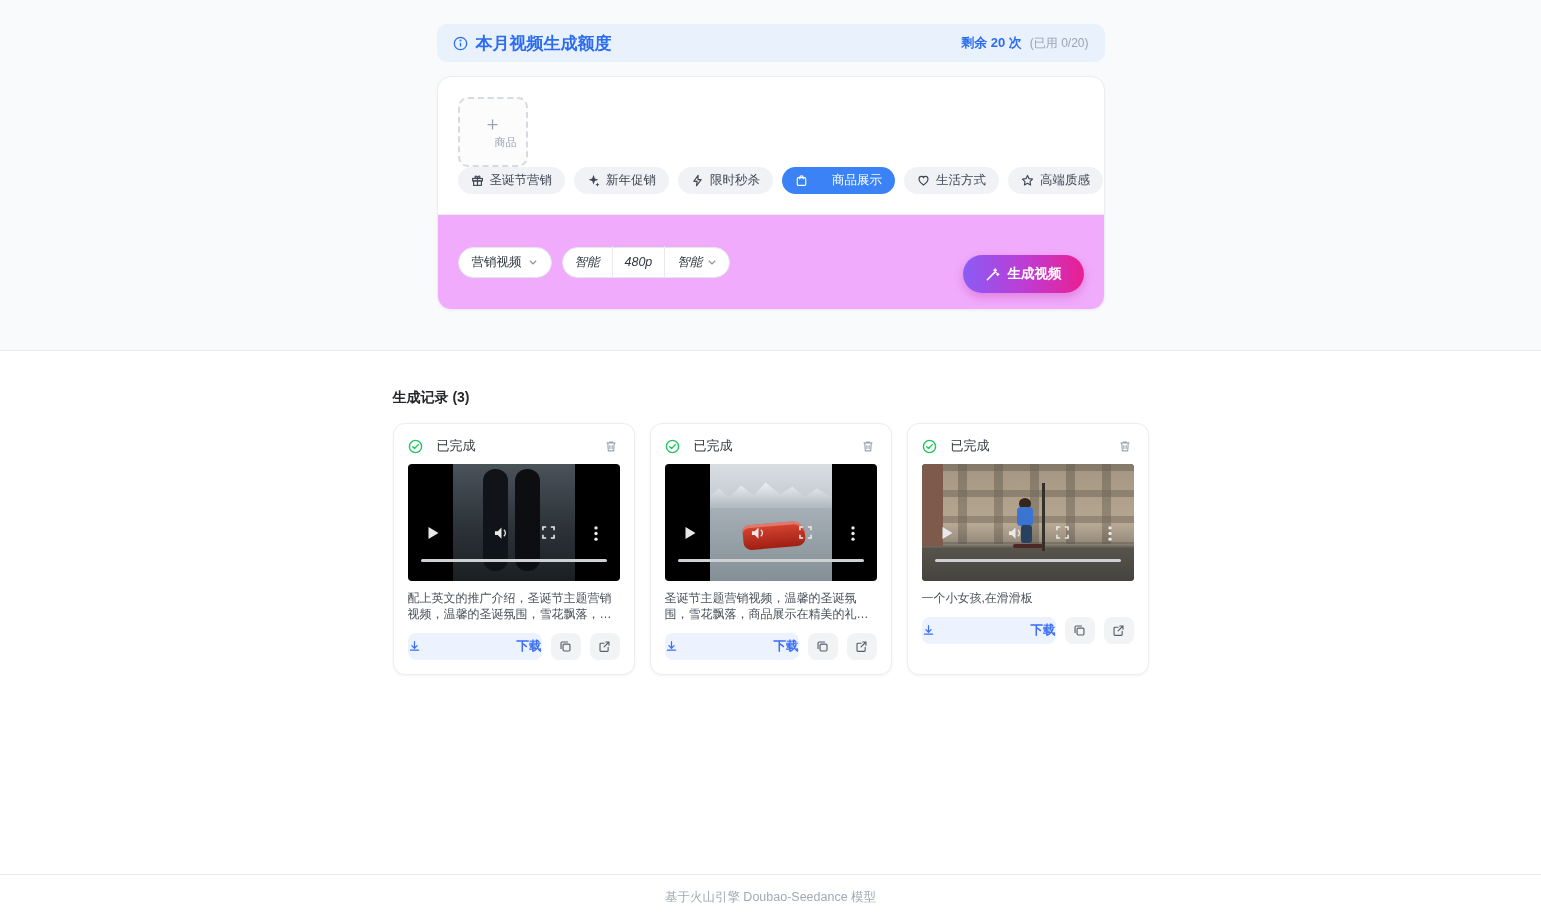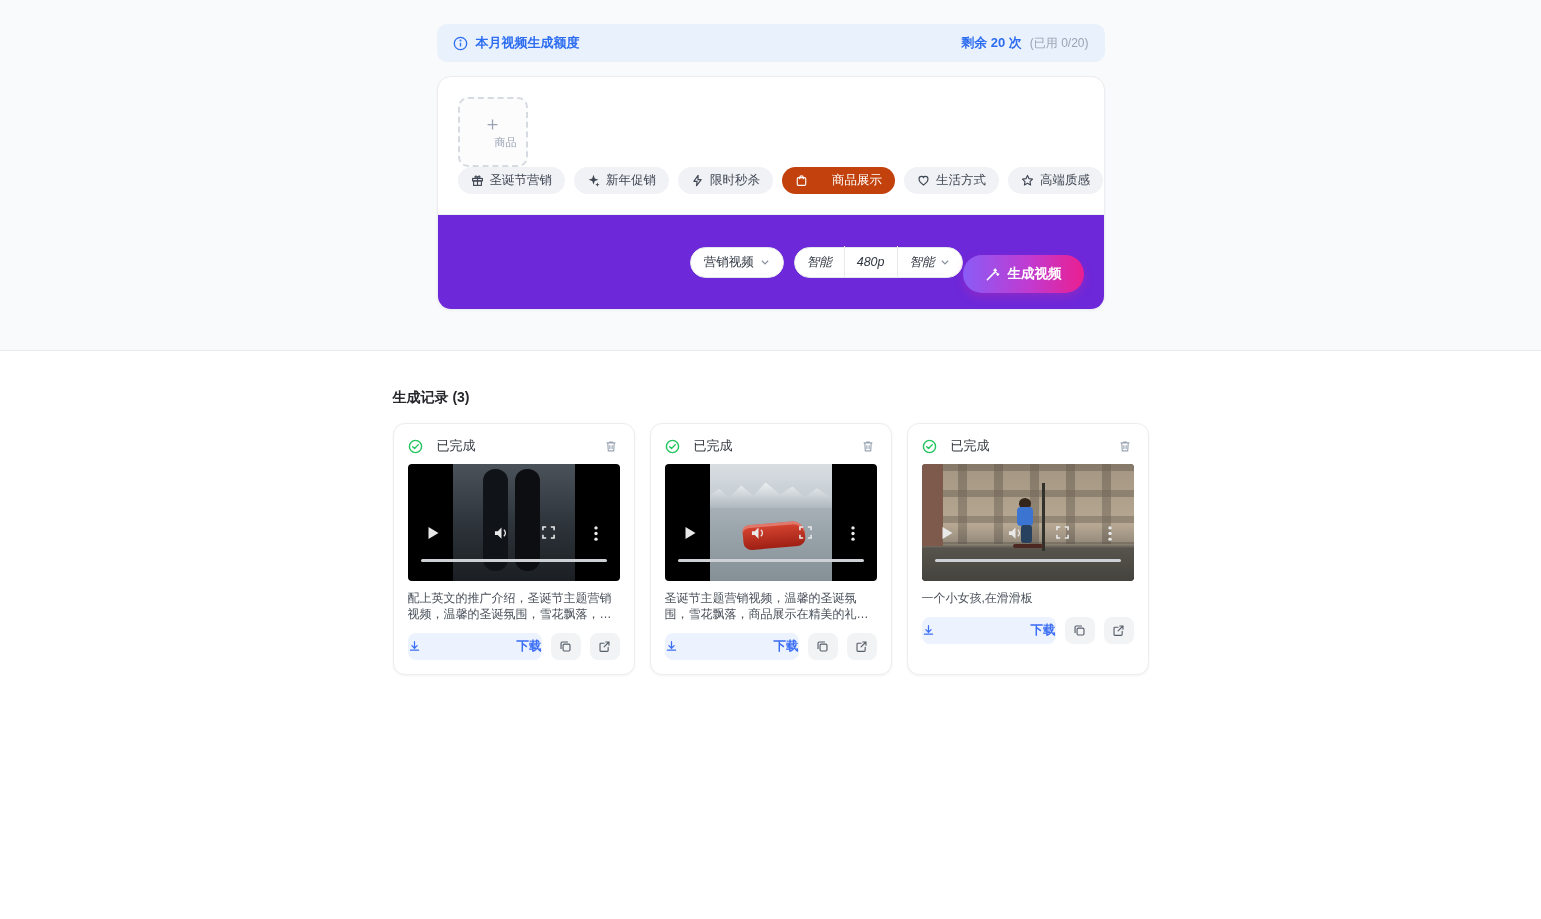--- a/index.html
+++ b/index.html
@@ -5,21 +5,21 @@
   * { margin:0; padding:0; box-sizing:border-box; }
   html,body { width:1541px; height:919px; overflow:hidden;
     font-family:"Liberation Sans","DejaVu Sans",sans-serif; background:#ffffff; color:#1f2937; }
 
   
   .top-section { background:#f9fafb; border-bottom:1px solid #e8eaee; padding:24px 0 20px; height:351px; }
   .container { width:668px; margin:0 auto; }
 
   .quota-banner { display:flex; align-items:center; justify-content:space-between;
     background:#e9f1fd; border-radius:10px; height:38px; padding:0 16px; }
-  .quota-left { display:flex; align-items:center; gap:8px; color:#2b6cf0; font-size:13px; font-weight:700; }
+  .quota-left { display:flex; align-items:center; gap:8px; color:#2b6cf0; font-size:17px; font-weight:700; }
   .quota-right { display:flex; align-items:center; gap:8px; }
   .quota-remaining { color:#2b6cf0; font-size:13px; font-weight:700; }
   .quota-used { color:#9aa3b2; font-size:12px; }
 
   .composer-card { margin-top:14px; background:#ffffff; border:1px solid #ececf1; border-radius:14px;
     box-shadow:0 1px 3px rgba(17,24,39,.04); overflow:hidden; }
   .composer-body { padding:20px 20px 0; }
   .composer-row { display:flex; gap:14px; }
   .upload-box { width:70px; height:70px; border:2px dashed #d6dae1; border-radius:10px; flex:0 0 auto;
     display:flex; flex-direction:column; align-items:center; justify-content:center; gap:2px; cursor:pointer; background:#fcfcfd; }
@@ -30,24 +30,24 @@
     background:#f6f7f9; border-radius:10px; padding:12px 14px; font-size:13px; color:#374151;
     font-family:"Liberation Sans","DejaVu Sans",sans-serif; }
   .prompt-box textarea::placeholder { color:#a2aab6; }
 
   .scene-title-row { display:flex; align-items:center; gap:7px; margin:20px 0 11px; }
   .scene-title { font-size:13.5px; font-weight:700; color:#26272b; }
   .chips-row { display:flex; gap:9px; padding-bottom:20px; }
   .chip { display:flex; align-items:center; gap:6px; height:27px; padding:0 13px; border-radius:999px;
     background:#f1f2f5; color:#3f4754; font-size:12.5px; cursor:pointer; white-space:nowrap; }
   .chip svg { flex:0 0 auto; }
-  .chip.selected { background:#c2410c; color:#ffffff;gap:24px; }
-
-  .composer-footer { border-top:1px solid #eef0f3; background:#6d28d9; padding:16px 20px;
-    display:flex; align-items:center; justify-content:flex-end; }
+  .chip.selected { background:#3b82f6; color:#ffffff;gap:24px; }
+
+  .composer-footer { border-top:1px solid #eef0f3; background:#f0abfc; padding:16px 20px;
+    display:flex; align-items:center; justify-content:space-between; }
   .footer-left { display:flex; align-items:center; gap:10px; }
   .pill { display:flex; align-items:center; background:#ffffff; border:1px solid #e3e6ea;
     border-radius:999px; height:31px; font-size:12.5px; color:#2f3640; }
   .pill-single { padding:0 13px; gap:6px; cursor:pointer; }
   .segment { display:flex; align-items:center; padding:0 6px; height:31px; cursor:pointer; }
   .segment + .segment { border-left:1px solid #e8eaee; }
   .segment { padding:16px 12px; gap:5px;font-style:italic; }
   .chev { color:#8b93a0; display:inline-flex; }
 
   .generate-btn { display:flex; align-items:center; gap:8px; height:38px; padding:0 22px;
@@ -473,14 +473,17 @@
                   <path d="M12.5 9v4a1 1 0 01-1 1H3.5a1 1 0 01-1-1V5a1 1 0 011-1h4M9.5 2.5h4v4M13.2 2.8L7.5 8.5" stroke-linecap="round"></path>
                 </svg>
             </button>
           </div>
         </div>
 
       </div>
     </div>
   </section>
 
+  <footer class="page-footer">
+    <span>基于火山引擎 Doubao-Seedance 模型</span>
+  </footer>
 
 </div>
 
 </body></html>

